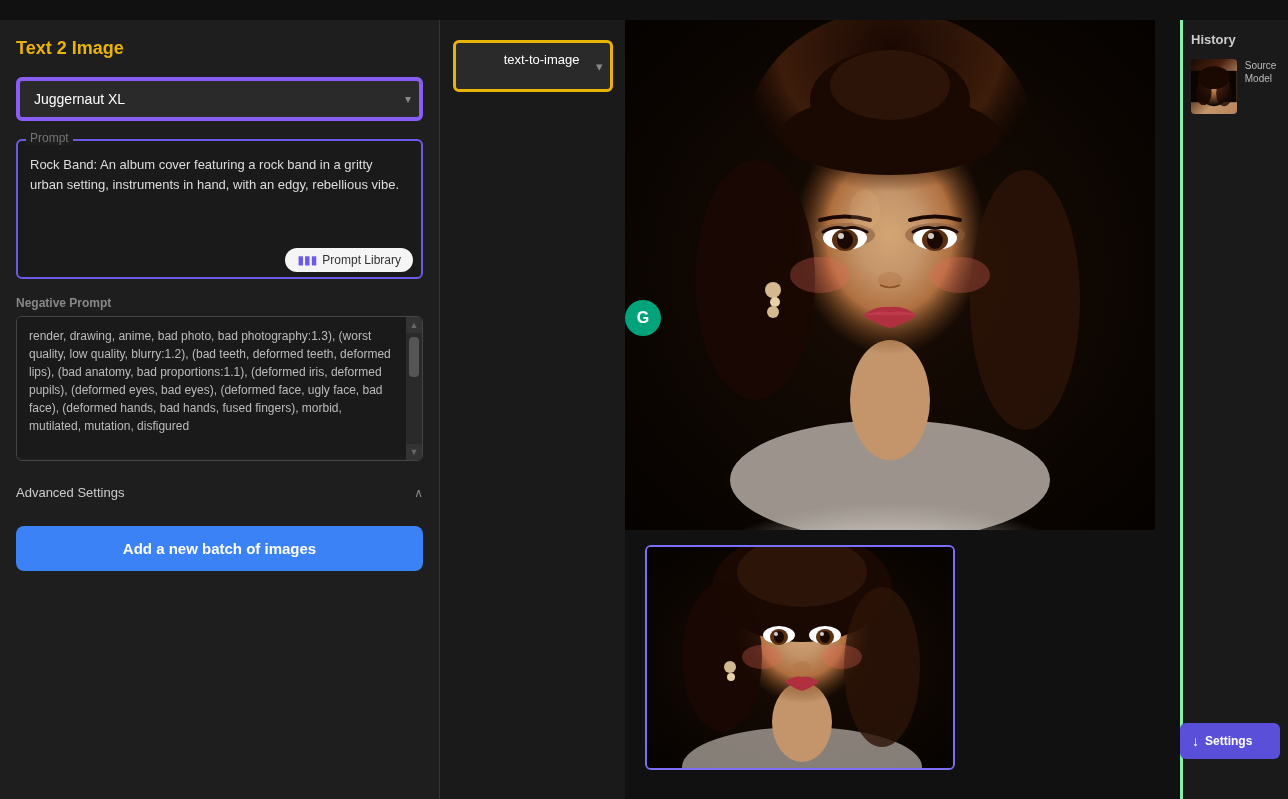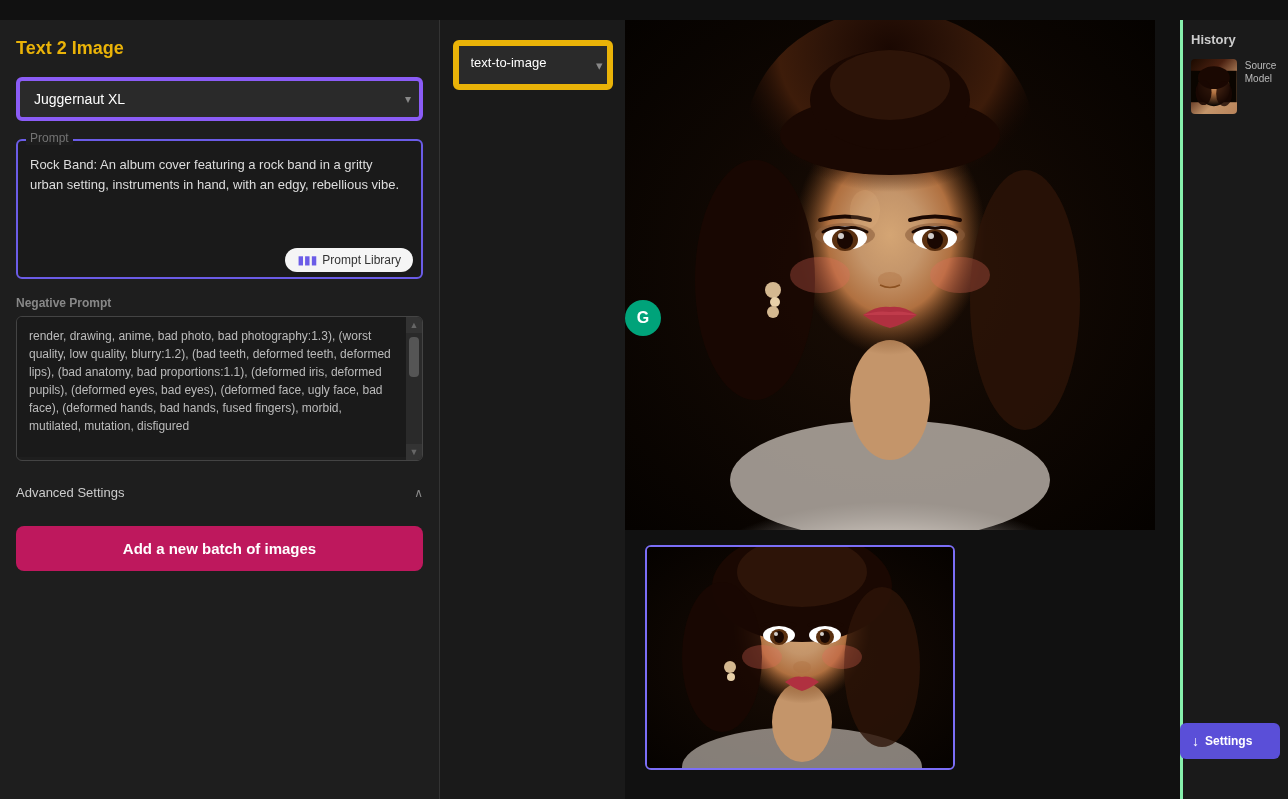--- a/index.html
+++ b/index.html
@@ -204,21 +204,21 @@
 
     .advanced-settings .chevron-up {
       color: #888;
       font-size: 12px;
     }
 
     .add-batch-btn {
       margin-top: auto;
       width: 100%;
       padding: 14px;
-      background: #be185d;
+      background: #3b82f6;
       border: none;
       border-radius: 8px;
       color: #fff;
       font-size: 15px;
       font-weight: 600;
       cursor: pointer;
       margin-top: 20px;
     }
 
     
@@ -383,21 +383,21 @@
       <span class="chevron-up">∧</span>
     </div>
 
     <button class="add-batch-btn">Add a new batch of images</button>
   </div>
 
   <div class="right-area">
 
     <div class="left-strip">
       <div style="position:relative; margin-bottom: 16px;">
-        <select style="background:#2a2a2a;border:6px solid #eab308;border-radius:6px;color:#fff;padding:9px 30px 14px 12px;font-size:13px;appearance:none;cursor:pointer;width:160px;"><option>text-to-image</option><option>image-to-image</option><option>inpainting</option></select>
+        <select style="background:#2a2a2a;border:3px solid #eab308;border-radius:6px;color:#fff;padding:9px 30px 22px 12px;font-size:13px;appearance:none;cursor:pointer;width:160px;text-align:right;"><option>text-to-image</option><option>image-to-image</option><option>inpainting</option></select>
         <span style="position:absolute;right:10px;top:50%;transform:translateY(-50%);color:#888;pointer-events:none;">▾</span>
       </div>
     </div>
 
     <div class="images-main-col">
 
       <div class="grammarly-badge" style="left:0;top:280px;position:absolute;z-index:20;">
         G
       </div>
 

